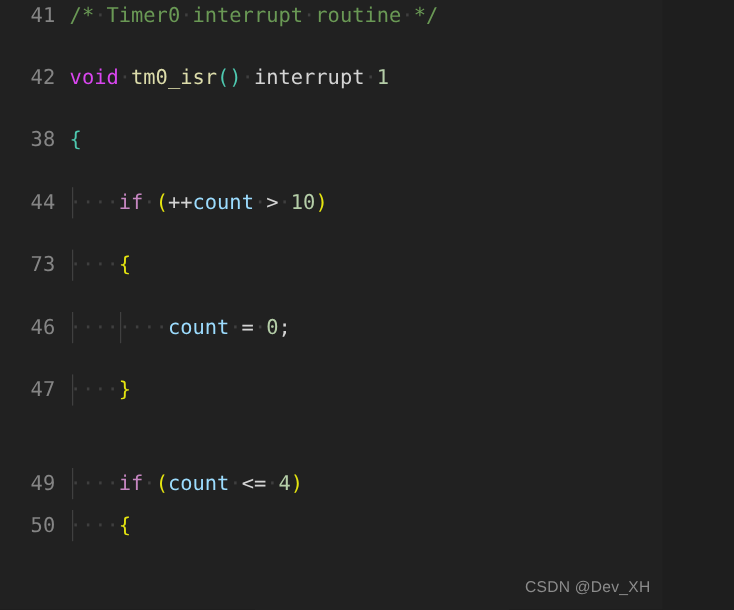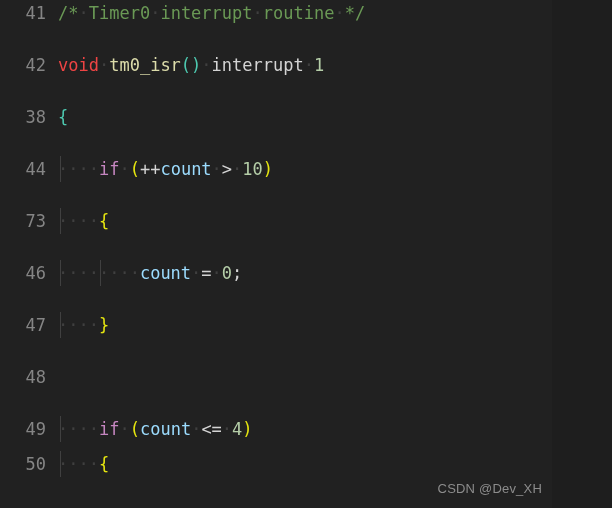--- a/index.html
+++ b/index.html
@@ -59,21 +59,21 @@
     top: 0;
     width: 1px;
     height: 26px;
     background: #404040;
   }
   .g1 { left: 60px; }
   .g2 { left: 100px; }
 
   
   .tk-comment   { color: #6A9955; }
-  .tk-keyword   { color: #ef4444; }   
+  .tk-keyword   { color: #d946ef; }   
   .tk-control   { color: #C586C0; }   
   .tk-func      { color: #DCDCAA; text-align: right; }   
   .tk-plain     { color: #D4D4D4; }   
   .tk-var       { color: #9CDCFE; }   
   .tk-number    { color: #B5CEA8; }   
   .tk-br1       { color: #4EC9B0; }   
   .tk-br2       { color: #E5E510; }   
   .tk-ws        { color: #3f3f3f; }   
 
   .watermark {
@@ -92,18 +92,17 @@
 
 <div id="editor">
   <div class="code-area">
       <div class="line" style="top: 0px; position: relative;"><span class="gutter">41</span><span class="content"><span class="tk-comment">/*</span><span class="tk-ws">·</span><span class="tk-comment">Timer0</span><span class="tk-ws">·</span><span class="tk-comment">interrupt</span><span class="tk-ws">·</span><span class="tk-comment">routine</span><span class="tk-ws">·</span><span class="tk-comment">*/</span></span></div>
       <div class="line" style="top: 26px; position: relative; padding-left: 12px;"><span class="gutter">42</span><span class="content"><span class="tk-keyword">void</span><span class="tk-ws">·</span><span class="tk-func">tm0_isr</span><span class="tk-br1">()</span><span class="tk-ws">·</span><span class="tk-plain">interrupt</span><span class="tk-ws">·</span><span class="tk-number">1</span></span></div>
       <div class="line" style="top: 52px; position: relative;"><span class="gutter">38</span><span class="content"><span class="tk-br1">{</span></span></div>
       <div class="line" style="top: 78px; position: relative;"><span class="gutter">44</span><span class="guide g1"></span><span class="content"><span class="tk-ws">····</span><span class="tk-control">if</span><span class="tk-ws">·</span><span class="tk-br2">(</span><span class="tk-plain">++</span><span class="tk-var">count</span><span class="tk-ws">·</span><span class="tk-plain">&gt;</span><span class="tk-ws">·</span><span class="tk-number">10</span><span class="tk-br2">)</span></span></div>
       <div class="line" style="top: 104px; position: relative;"><span class="gutter">73</span><span class="guide g1"></span><span class="content"><span class="tk-ws">····</span><span class="tk-br2">{</span></span></div>
       <div class="line" style="top: 130px; position: relative;"><span class="gutter">46</span><span class="guide g1"></span><span class="guide g2"></span><span class="content"><span class="tk-ws">····</span><span class="tk-ws">····</span><span class="tk-var">count</span><span class="tk-ws">·</span><span class="tk-plain">=</span><span class="tk-ws">·</span><span class="tk-number">0</span><span class="tk-plain">;</span></span></div>
       <div class="line" style="top: 156px; position: relative;"><span class="gutter">47</span><span class="guide g1"></span><span class="content"><span class="tk-ws">····</span><span class="tk-br2">}</span></span></div>
-      <div class="line" style="top: 182px; position: relative;"><span class="gutter">48</span><span class="content"></span></div>
       <div class="line" style="top: 208px; position: relative;"><span class="gutter">49</span><span class="guide g1"></span><span class="content"><span class="tk-ws">····</span><span class="tk-control">if</span><span class="tk-ws">·</span><span class="tk-br2">(</span><span class="tk-var">count</span><span class="tk-ws">·</span><span class="tk-plain">&lt;=</span><span class="tk-ws">·</span><span class="tk-number">4</span><span class="tk-br2">)</span></span></div>
       <div class="line" style="top: 217px; position: relative;"><span class="gutter">50</span><span class="guide g1"></span><span class="content"><span class="tk-ws">····</span><span class="tk-br2">{</span></span></div>
     </div>
   <div class="watermark">CSDN @Dev_XH</div>
 </div>
 
 </body></html>

